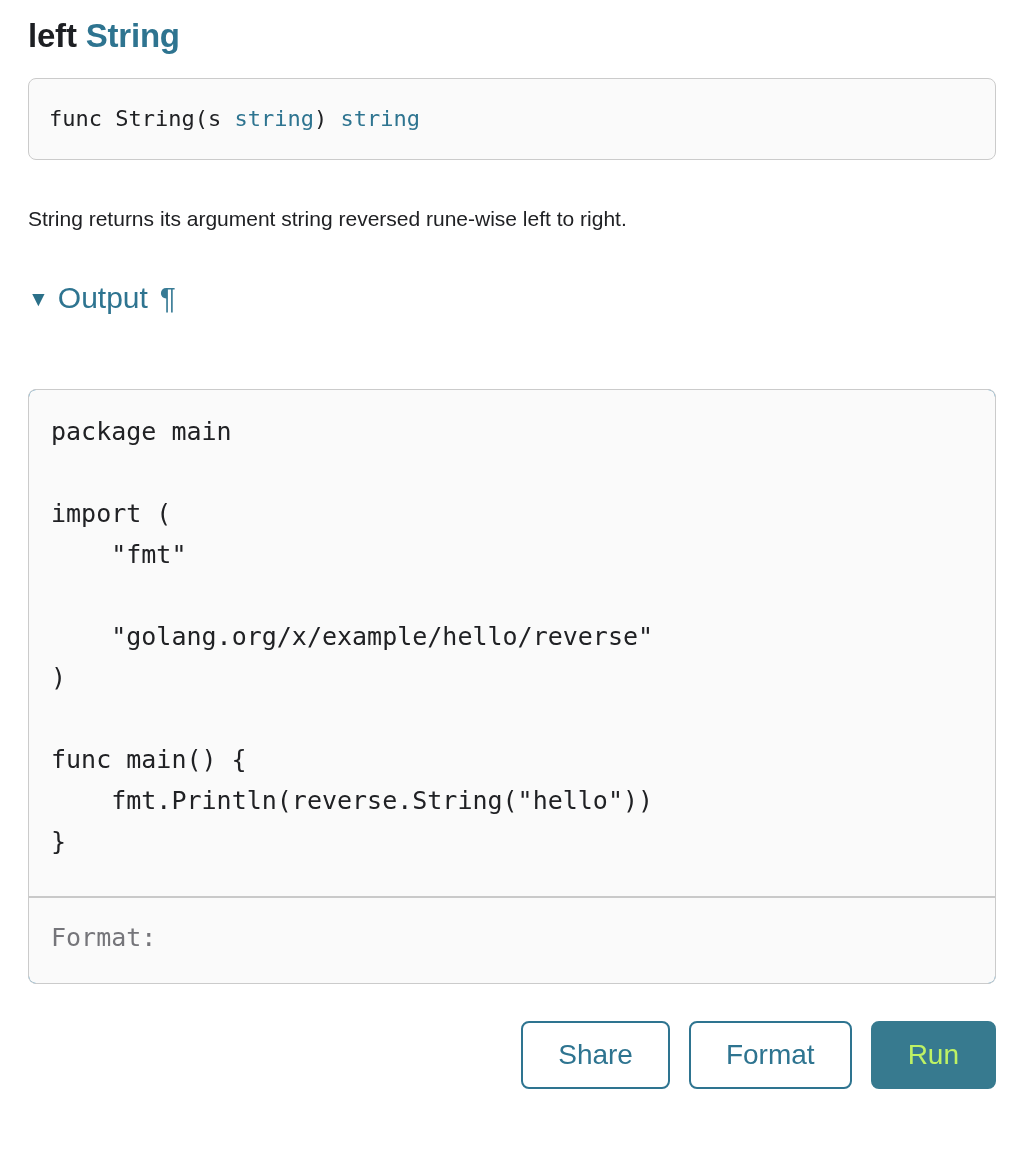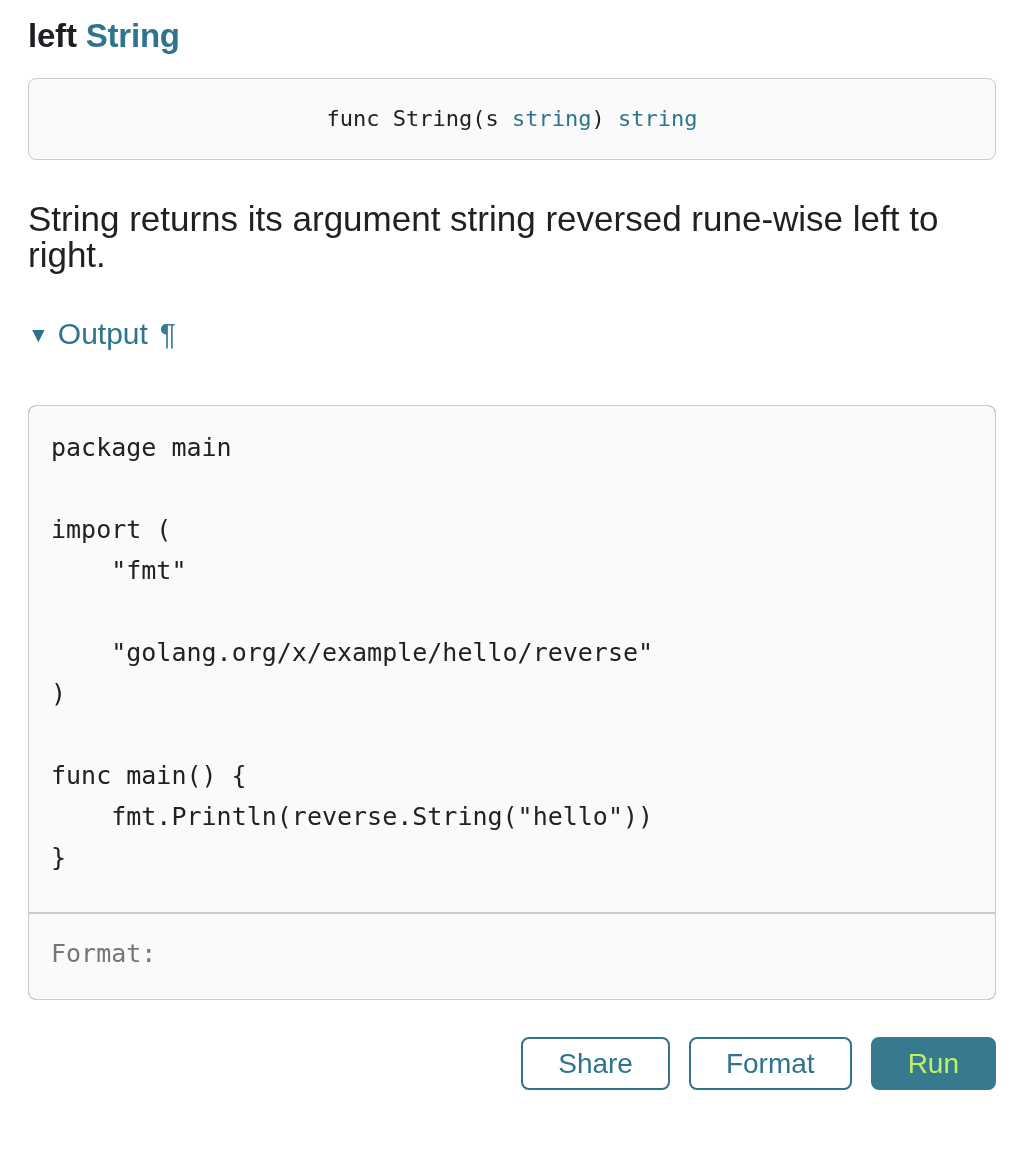--- a/index.html
+++ b/index.html
@@ -29,28 +29,27 @@
     border: 1px solid #cbcbcb;
     border-radius: 8px;
     padding: 27px 20px;
   }
   .decl {
     font-family: "DejaVu Sans Mono", monospace;
     font-size: 22px;
     line-height: 26px;
     color: #202124;
     white-space: pre;
-    text-align: center;
   }
   .decl .kw { color: #2e7490; }
 
   
   .doc-text {
     margin-top: 41px;
-    font-size: 35px;
+    font-size: 21px;
     line-height: 36px;
     color: #202124;
   }
 
   
   .example-header {
     margin-top: 44px;
     display: flex;
     align-items: center;
     color: #2e7490;
@@ -66,21 +65,21 @@
   }
   .example-header .pilcrow {
     margin-left: 12px;
     color: #2e7490;
     text-decoration: none;
     opacity: 0.95;
   }
 
   
   .example-box {
-    margin-top: 54px;
+    margin-top: 74px;
     border: 1px solid #cbcbcb;
     border-radius: 8px;
     background: #0369a1;
     overflow: hidden;
   }
   .code-editor {
     display: block;
     width: 100%;
     height: 506px;
     padding: 21px 22px 34px;
@@ -111,21 +110,21 @@
   
   .button-row {
     margin-top: 37px;
     display: flex;
     justify-content: flex-end;
     gap: 19px;
   }
   .btn {
     font-family: "Liberation Sans", sans-serif;
     font-size: 28px;
-    height: 53px;
+    height: 68px;
     padding: 11px 35px;
     border-radius: 8px;
     cursor: pointer;
     display: inline-flex;
     align-items: center;
     justify-content: center;
   }
   .btn-outline {
     background: #ffffff;
     border: 2px solid #2e7490;

